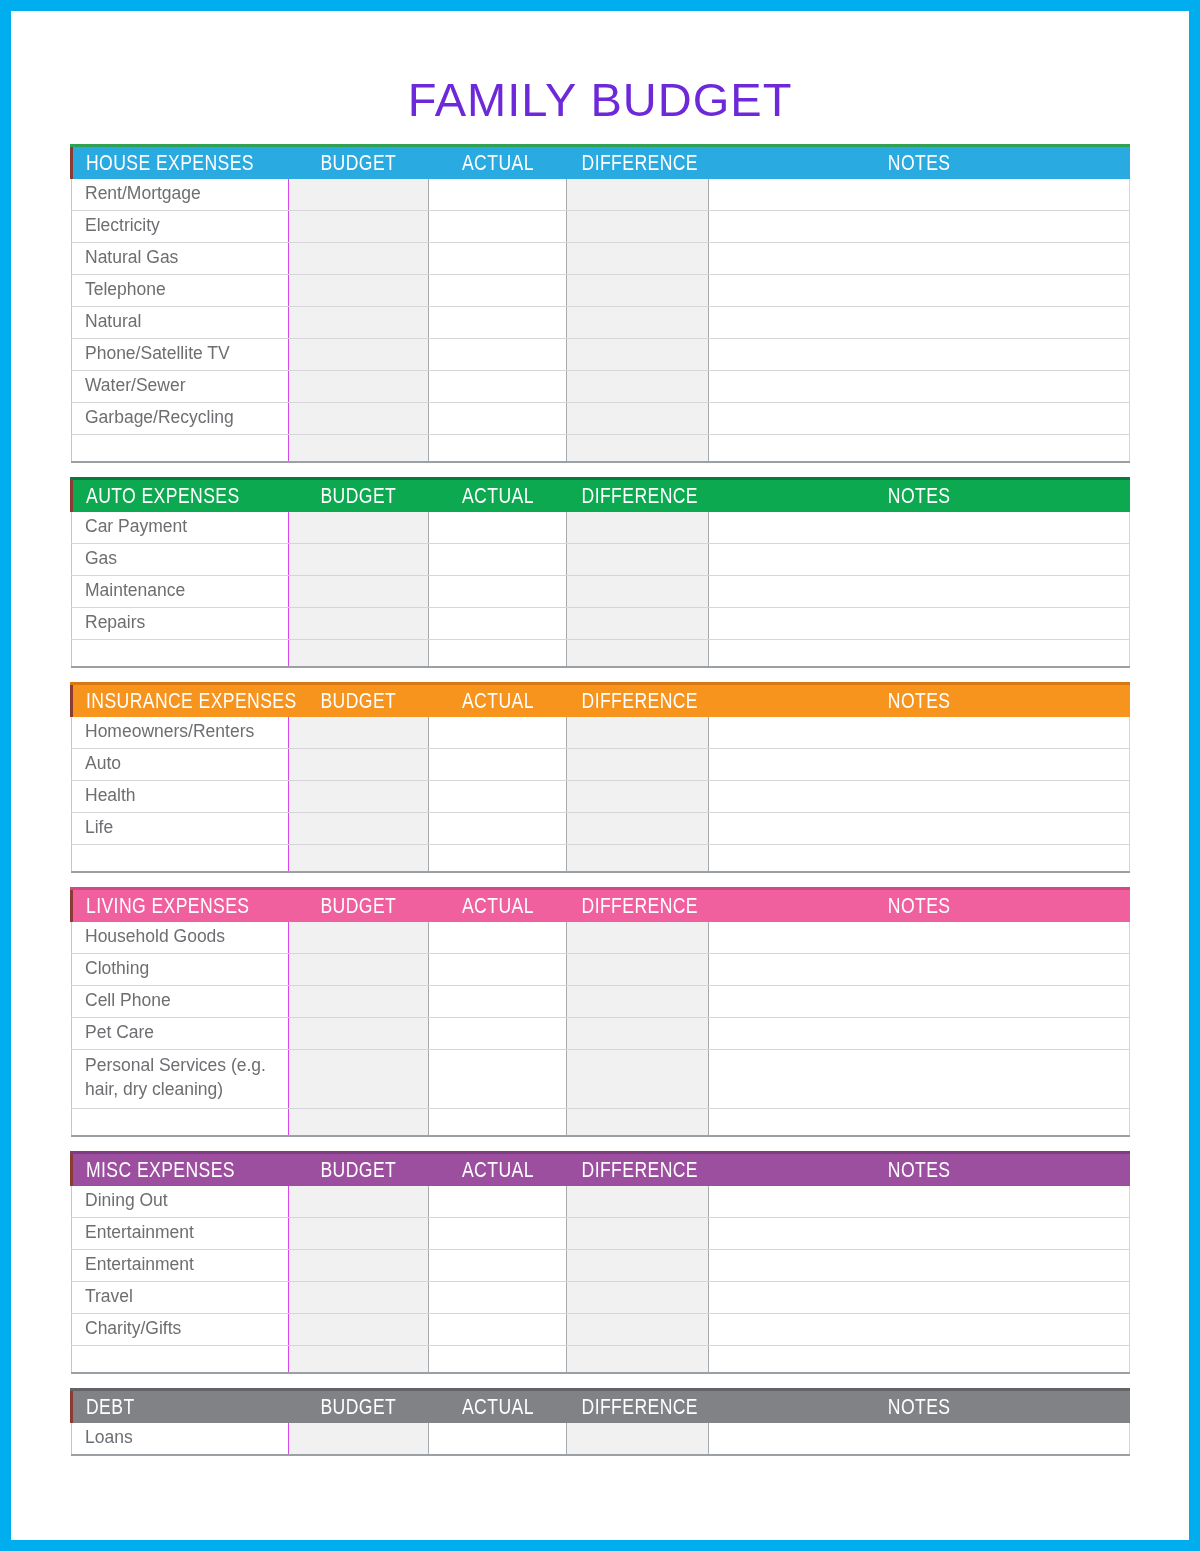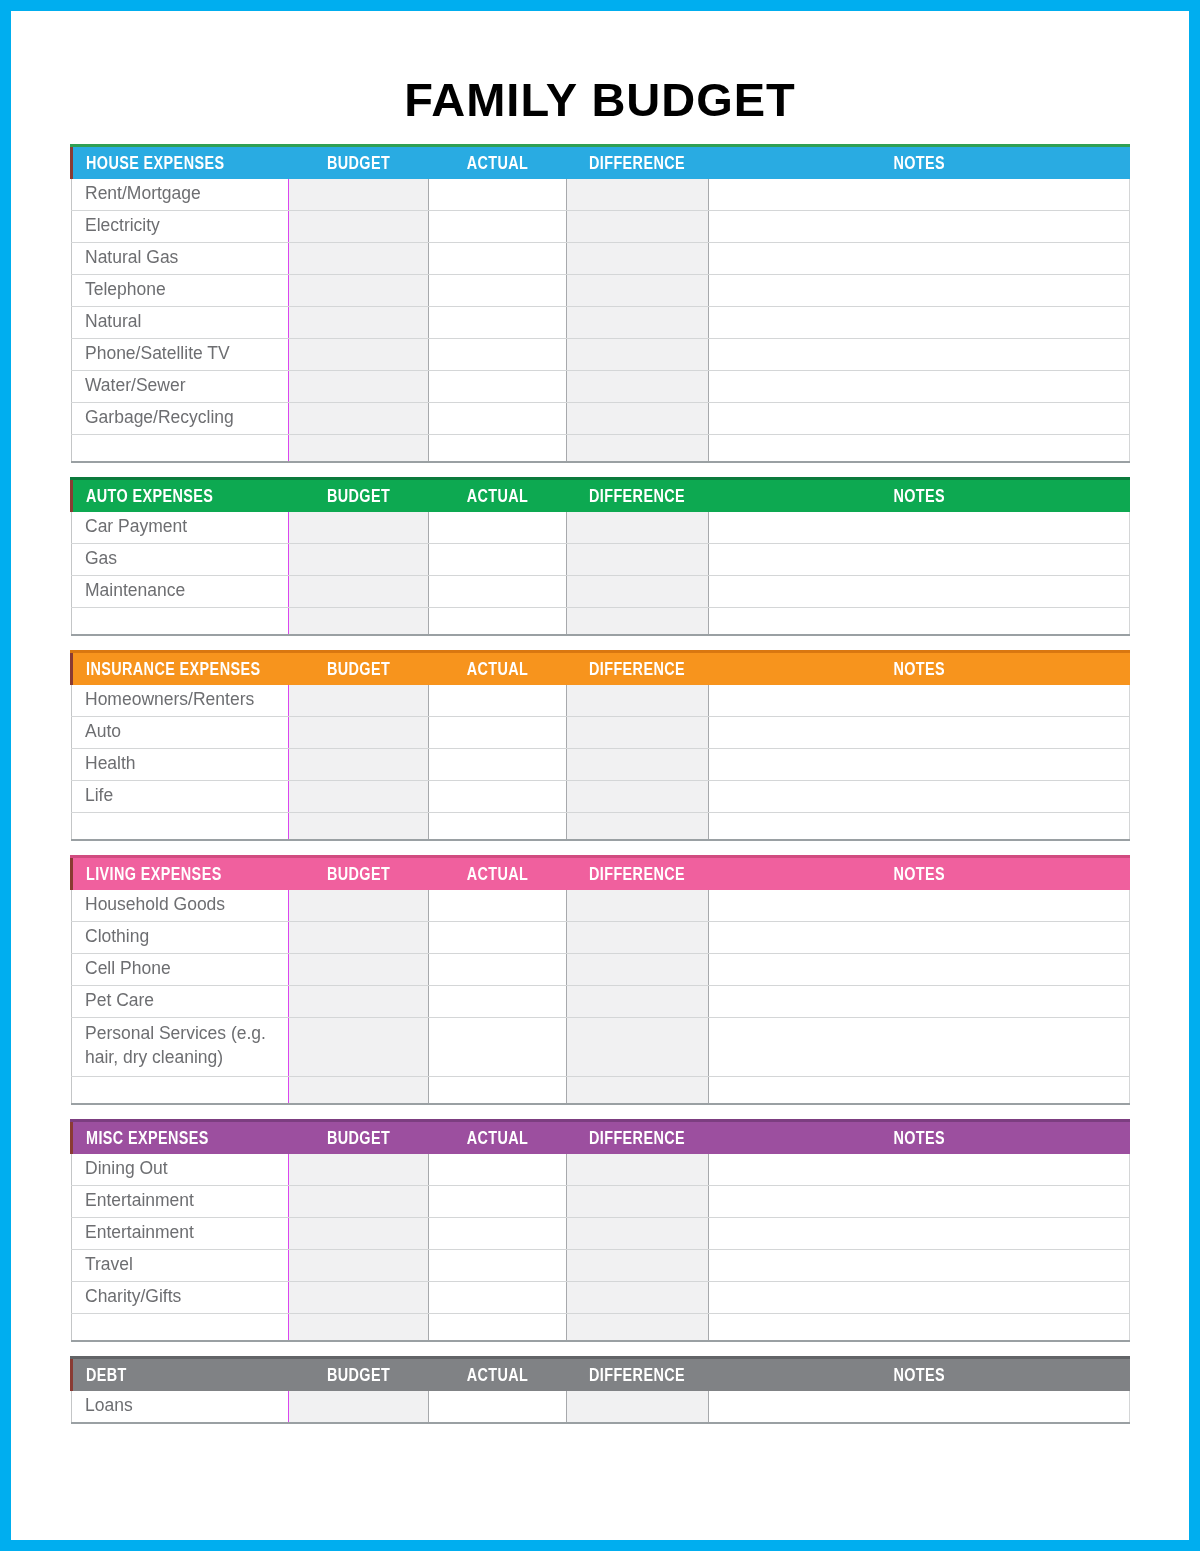--- a/index.html
+++ b/index.html
@@ -12,42 +12,42 @@
     border: 11px solid #00AEEF;
     font-family: "Liberation Sans", "DejaVu Sans", sans-serif;
     overflow: hidden;
   }
   .content { padding: 0 59px; }
 
   .page-title {
     margin: 61px 0 16px 0;
     text-align: center;
     font-size: 47px;
-    font-weight: bold;
+    font-weight: normal;
     letter-spacing: 1px;
-    color: #000000;
+    color: #6d28d9;
     line-height: 56px;
   }
 
   table.budget-table {
     border-collapse: collapse;
     table-layout: fixed;
     width: 1058px;
     margin: 0 0 14px 0;
     border-bottom: 2px solid #9aa0a3;
   }
 
   
   tr.section-header th {
     background: var(--hdr);
     height: 32px;
     padding: 0;
     color: #ffffff;
-    font-weight: bold;
-    font-size: 18px;
+    font-weight: normal;
+    font-size: 22px;
     border-top: 3px solid var(--hdr-top);
     vertical-align: middle;
     white-space: nowrap;
     overflow: visible;
   }
   tr.section-header th.sec-label {
     text-align: left;
     padding-left: 13px;
     border-left: 3px solid #8a3b33;
   }
@@ -206,20 +206,27 @@
               <td class="c-difference"></td>
               <td class="c-notes"></td>
             </tr>
             <tr class="">
               <td class="row-label">Maintenance</td>
               <td class="c-budget"></td>
               <td class="c-actual"></td>
               <td class="c-difference"></td>
               <td class="c-notes"></td>
             </tr>
+            <tr class="">
+              <td class="row-label">Repairs</td>
+              <td class="c-budget"></td>
+              <td class="c-actual"></td>
+              <td class="c-difference"></td>
+              <td class="c-notes"></td>
+            </tr>
             <tr class="empty-row">
               <td class="row-label"></td>
               <td class="c-budget"></td>
               <td class="c-actual"></td>
               <td class="c-difference"></td>
               <td class="c-notes"></td>
             </tr>
           </tbody>
         </table>
         <table class="budget-table" style="--hdr: #F7941D; --hdr-top: #d97710;">

